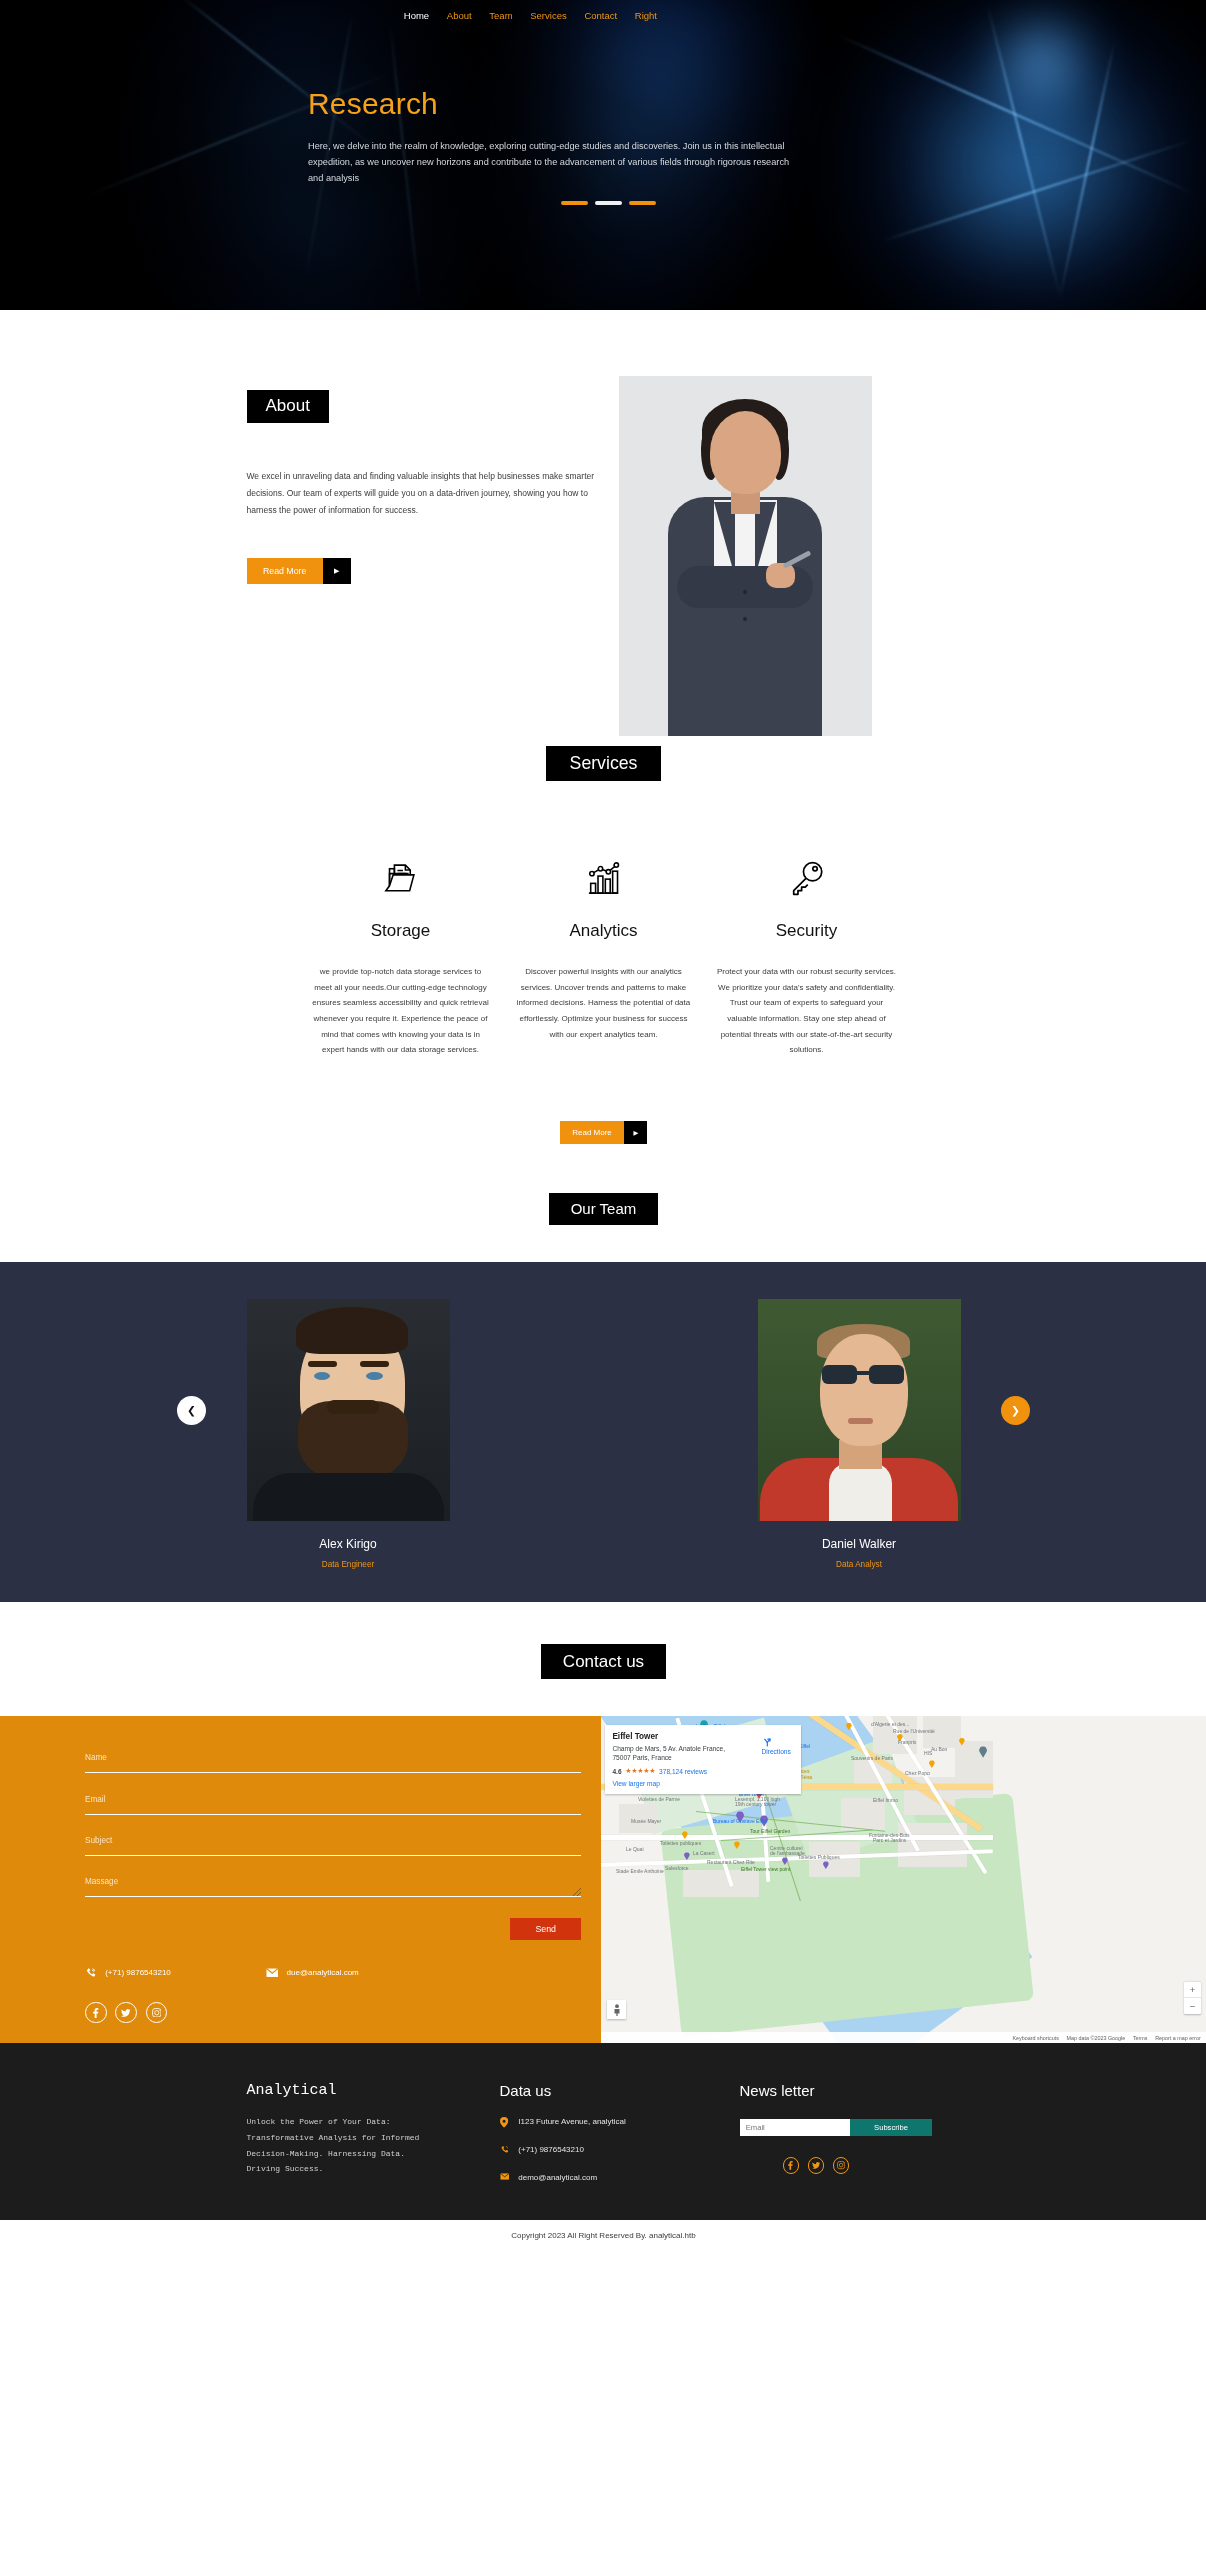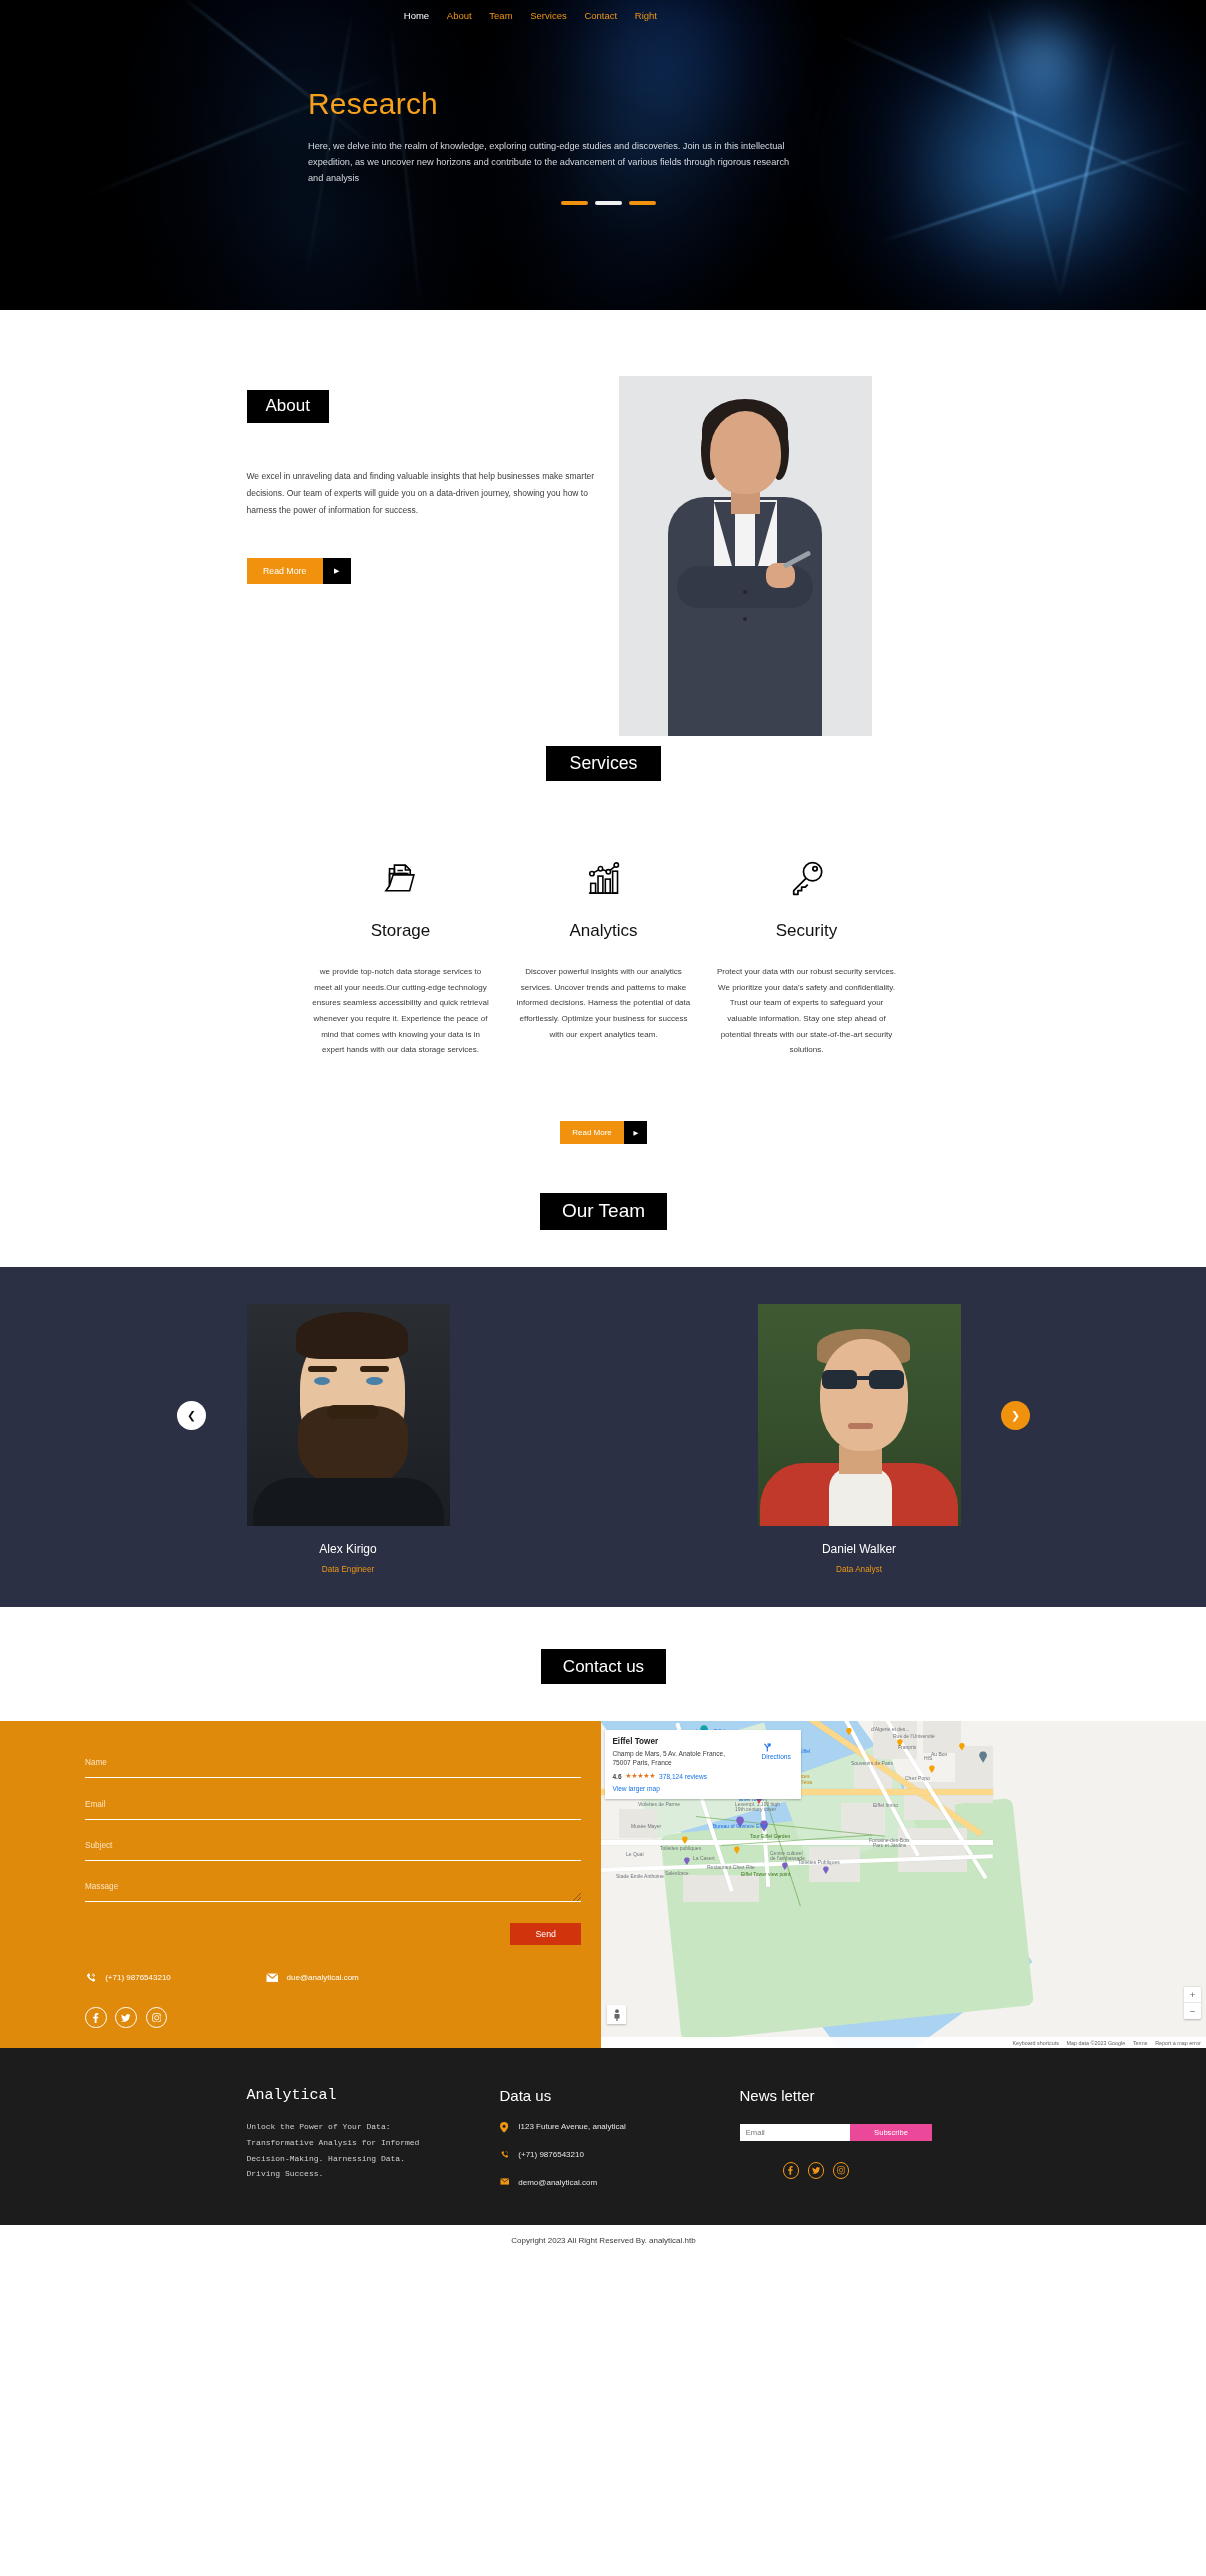--- a/index.html
+++ b/index.html
@@ -137,21 +137,21 @@
   .svc-icon { height: 58px; display:flex; align-items:center; justify-content:center; }
   .svc-title { font-size: 17px; font-weight: 400; margin-top: 14px; color:#111; }
   .svc-text { font-size: 8px; line-height: 1.95; color: #3b3b3b; margin-top: 23px; padding: 0 11.4px; }
   .svc-btn-wrap { text-align:center; margin-top: 63px; }
   .svc-btn-wrap .btn-split { margin-top: 0; height: 23px; }
   .svc-btn-wrap .btn-split .lbl { font-size: 8px; padding: 0 12.6px; }
   .svc-btn-wrap .btn-split .arrow { width: 23px; font-size: 6.3px; }
 
   
   .team-head-wrap { text-align:center; margin-top: 49px; }
-  .team-head { font-size: 19px; padding: 7.6px 21.5px; text-align: right; }
+  .team-head { font-size: 15px; padding: 7.6px 21.5px; text-align: right; }
   .team {
     margin-top: 37px; background: #2b3044; padding: 37px 0 33px;
     position: relative;
   }
   .team-row { width: 714px; margin: 0 auto; display:flex; justify-content: space-between; }
   .team-card { width: 203px; text-align:center; }
   .team-photo { width: 203px; height: 222px; overflow:hidden; position:relative; }
   .team-name { color:#fff; font-size: 12px; margin-top: 16.4px; font-weight: 400; }
   .team-role { color:#ef9615; font-size: 8.2px; margin-top: 8.8px; }
   .car-arrow {
@@ -320,21 +320,21 @@
   .f-about { color:#cfcfcf; font-size: 8px; line-height: 1.95; margin-top: 15px; width: 190px; }
   .f-item { display:flex; align-items:flex-start; gap: 8.8px; margin-top: 17.7px; color:#e4e4e4; font-size: 8px; }
   .f-item .ic { color:#ef9615; width: 10px; display:flex; justify-content:center; }
   .f-col2-list { margin-top: 3.8px; }
   .news-form { display:flex; margin-top: 20px; width: 167px; height: 16.4px; }
   .news-form input {
     flex: 1; border: none; outline: none; padding: 0 6.3px; font-size: 7.6px;
     font-family: inherit; color:#444; background:#fff;
   }
   .news-form button {
-    background:#ec4899; color:#fff; border: none; font-family: inherit;
+    background:#0f766e; color:#fff; border: none; font-family: inherit;
     font-size: 7.6px; padding: 0 24px; cursor:pointer;
   }
   .f-soc-row { display:flex; gap: 8.8px; margin-top: 21.5px; padding-left: 43px; }
   .f-soc {
     width: 16.4px; height: 16.4px; border-radius: 50%; border:0.6px solid #ef9615;
     display:flex; align-items:center; justify-content:center; color:#ef9615; cursor:pointer;
   }
   .copyright {
     margin-top: 38px; background:#fff; color:#3b3b3b; font-size: 8px;
     text-align:center; padding: 11.4px 0 12.6px;

